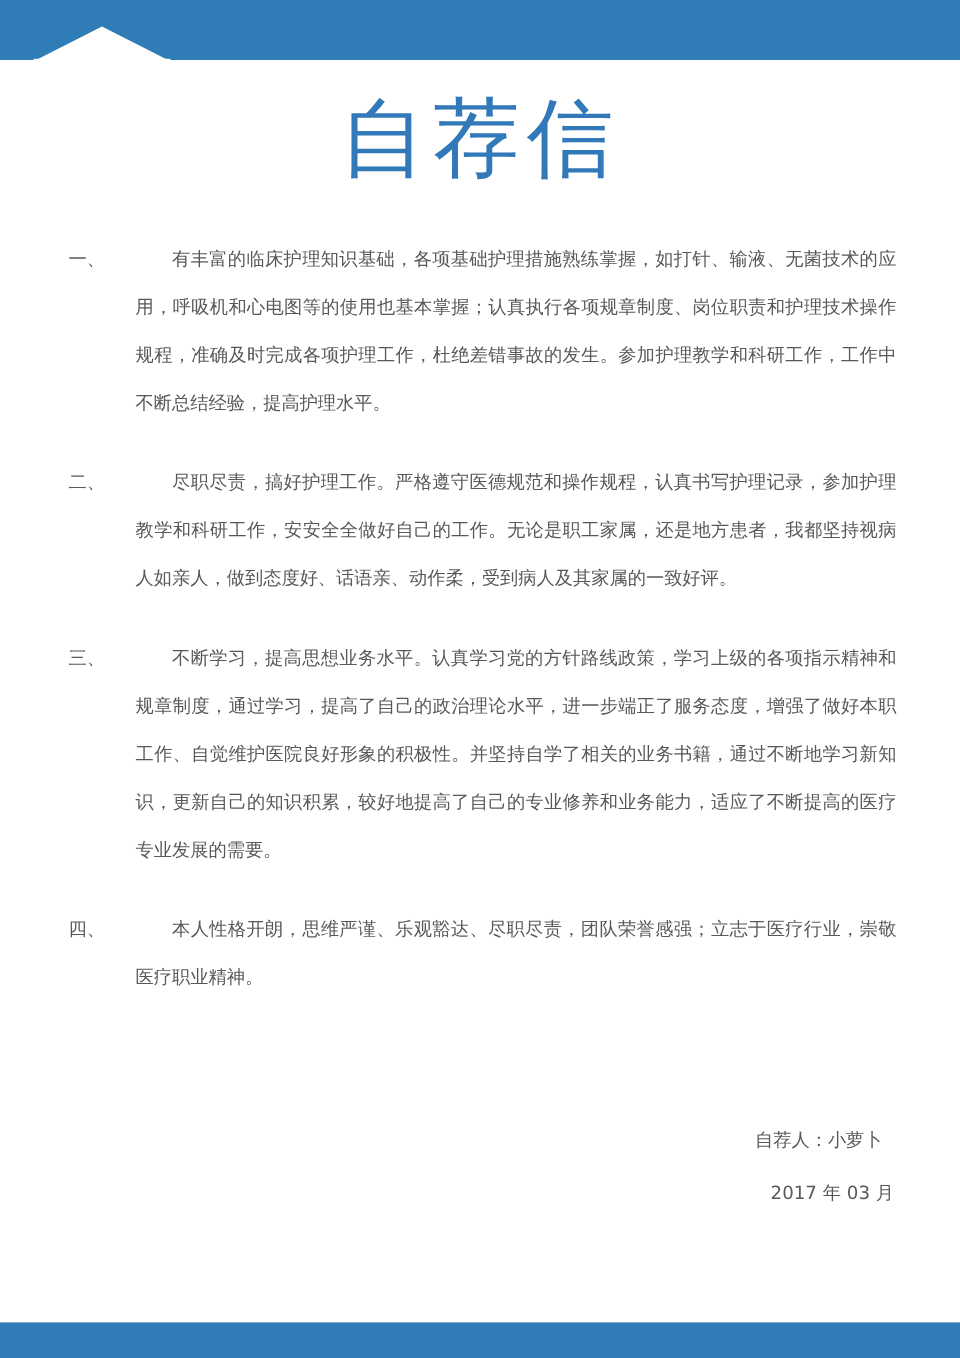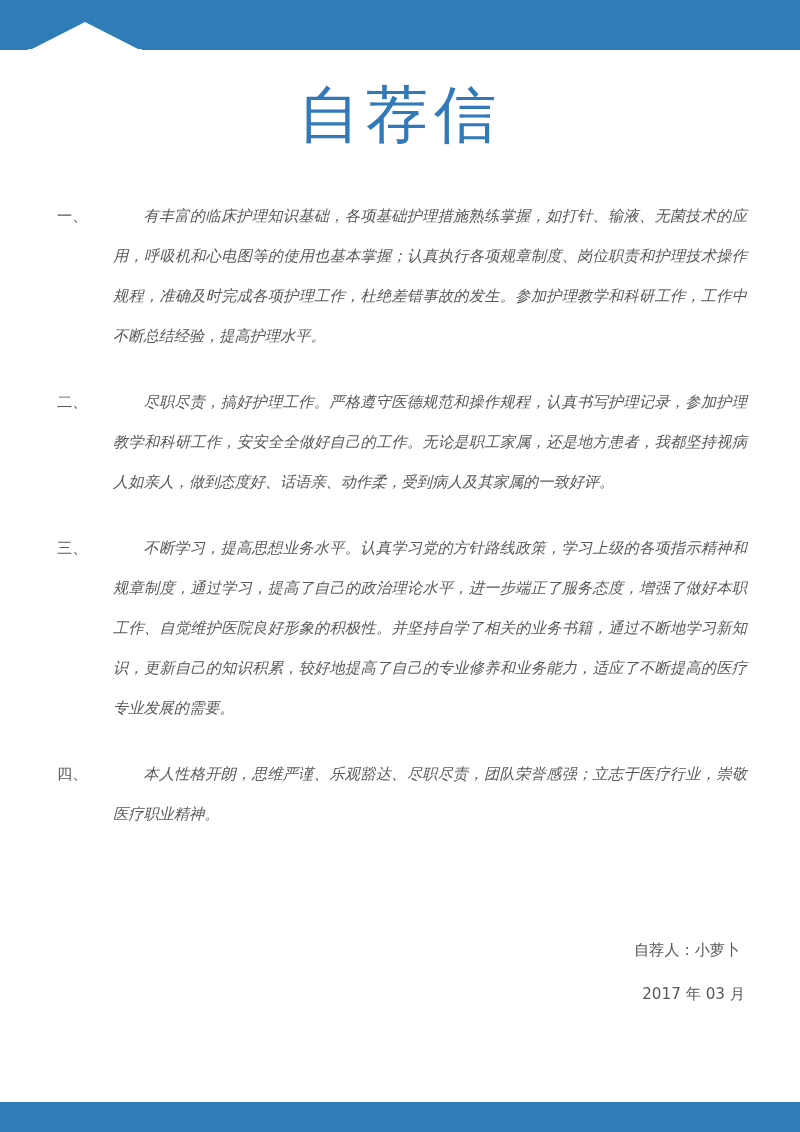--- a/index.html
+++ b/index.html
@@ -60,21 +60,21 @@
     background: #2f7cb6;
   }
 
   
   .title {
     position: absolute;
     left: 0;
     top: 76px;
     width: 800px;
     text-align: center;
-    font-size: 62px;
+    font-size: 72px;
     line-height: 78px;
     letter-spacing: 6px;
     color: #3179b8;
     font-weight: 400;
     white-space: nowrap;
   }
 
   
   .content {
     position: absolute;
@@ -101,29 +101,28 @@
     line-height: 40px;
     white-space: nowrap;
   }
   .para-text {
     flex: 1 1 auto;
     text-align: justify;
     text-justify: inter-character;
     text-indent: 2em;
     color: #585858;
     word-break: break-all;
-    font-style: italic;
   }
 
   
   .signature {
     position: absolute;
     right: 55px;
     top: 928px;
-    text-align: center;
+    text-align: left;
     color: #585858;
     font-size: 15.2px;
     line-height: 44px;
   }
   .sig-line { white-space: nowrap; }
   .sig-date { white-space: nowrap; margin-left: 13px; }
 </style>
 </head>
 <body>
 

